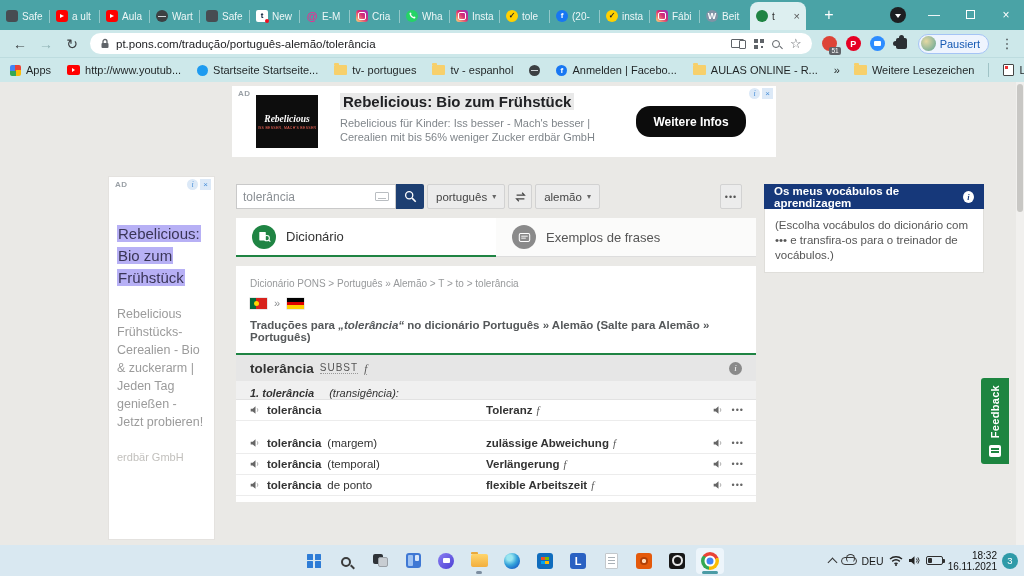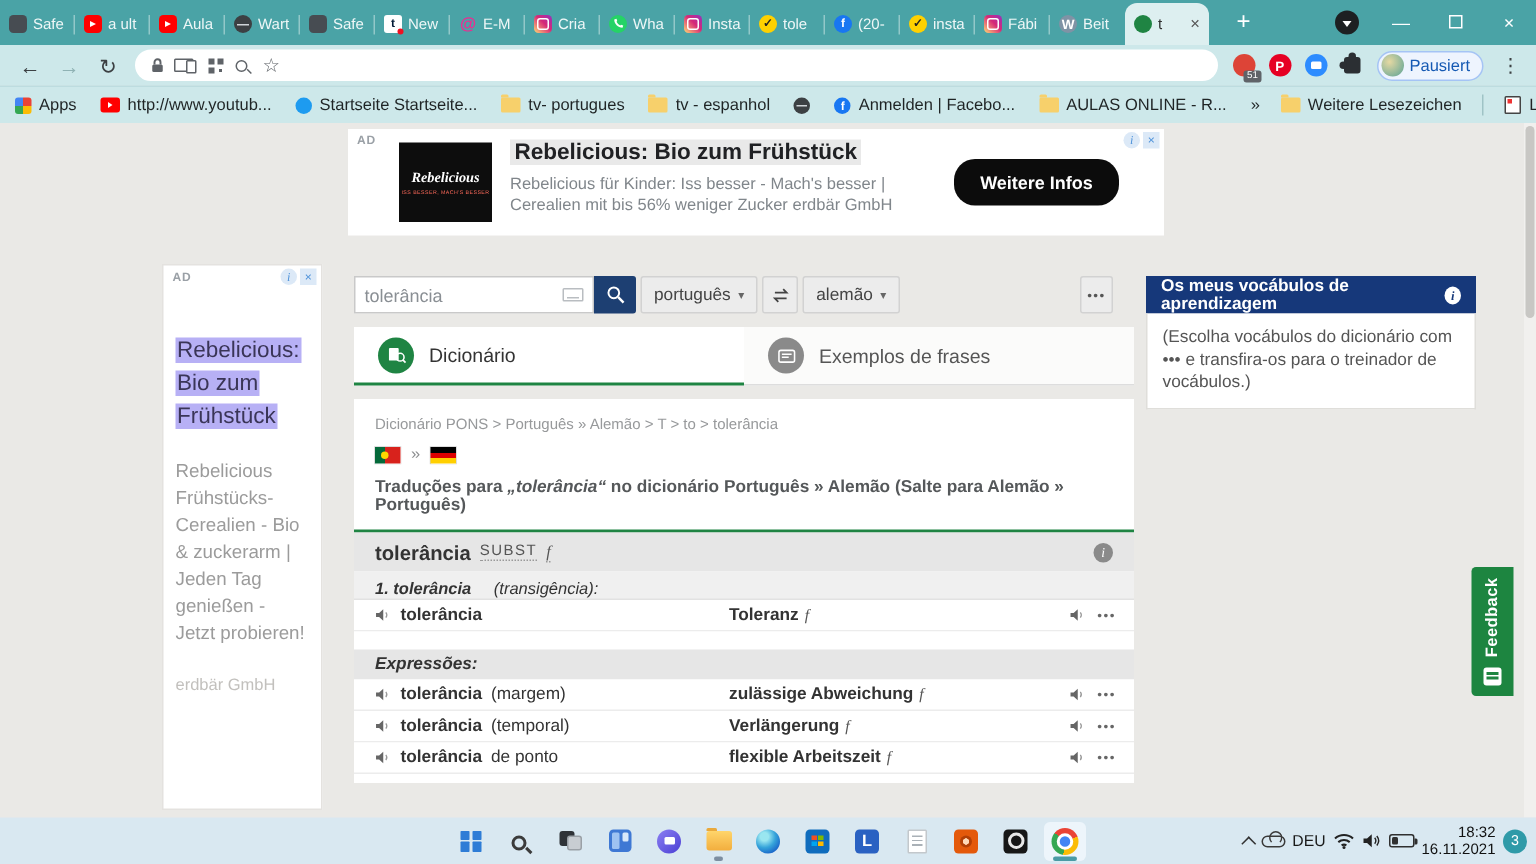--- a/index.html
+++ b/index.html
@@ -87,21 +87,21 @@
 
   
   #page{position:absolute;top:82px;left:0;width:1024px;height:463px;background:#eae9e6}
 
   .adtag{position:absolute;left:6px;top:3px;font-size:8px;font-weight:bold;color:#9aa0a6;letter-spacing:.5px}
   .adctl{position:absolute;right:3px;top:2px;display:flex;gap:2px}
   .adico{width:11px;height:11px;background:#dce9f7;color:#4a90d9;font-size:8px;display:flex;align-items:center;justify-content:center}
   .adico.inf{border-radius:50%;font-family:"Liberation Serif",serif;font-style:italic}
 
   .topad{position:absolute;left:232px;top:4px;width:544px;height:71px;background:#fff}
-  .topad-logo{position:absolute;left:34px;top:9px;width:62px;height:53px;background:#0d0d0d;color:#fff;
+  .topad-logo{position:absolute;left:24px;top:9px;width:62px;height:53px;background:#0d0d0d;color:#fff;
               display:flex;flex-direction:column;align-items:center;justify-content:center;text-align:center;gap:2px}
   .logo1{font-family:"Liberation Serif",serif;font-style:italic;font-weight:bold;font-size:9.5px}
   .logo2{font-size:3.5px;color:#ff6a5a;letter-spacing:.3px}
   .topad-title{position:absolute;left:108px;top:7px;font-size:15px;font-weight:bold;color:#202124;background:#e9e9e9;padding:0 3px}
   .topad-desc{position:absolute;left:108px;top:30px;width:298px;font-size:11px;line-height:14px;color:#80868b}
   .topad-btn{position:absolute;left:404px;top:20px;width:110px;height:31px;background:#0c0c0c;color:#fff;font-size:12px;font-weight:bold;
              display:flex;align-items:center;justify-content:center;border-radius:14px}
 
   .leftad{position:absolute;left:108px;top:94px;width:107px;height:364px;background:#fff;border:1px solid #e4e2df}
   .la-title{margin:46px 8px 0;font-size:15px;line-height:22px;color:#3a3557}
@@ -309,20 +309,21 @@
 
 <div id="toolbar">
   <span class="navi">←</span>
   <span class="navi fwd">→</span>
   <span class="navi">↻</span>
   <div class="urlpill">
     <svg width="10" height="11" viewBox="0 0 10 11">
         <rect x="1.5" y="5" width="7" height="5" rx="1" fill="#5f6368"></rect>
         <path d="M3 5V3.5a2 2 0 014 0V5" stroke="#5f6368" fill="none" stroke-width="1.3"></path>
       </svg>
+    <span class="urltext">pt.pons.com/tradução/português-alemão/tolerância</span>
     <span class="pill-icons">
       <span class="ico-devices"></span>
       <span class="ico-qr"></span>
       <span class="ico-mag"></span>
       <span class="ico-star">☆</span>
     </span>
   </div>
   <div class="ext-row">
     <span class="ext-red">
         <span class="ext-badge">51</span>
@@ -507,21 +508,20 @@
         <span class="rowops">
           <svg width="11" height="10" viewBox="0 0 16 14">
               <path d="M1 5v4h3l4 3.5v-11L4 5H1z" fill="#666"></path>
               <path d="M10.5 4.5a4 4 0 010 5" stroke="#999" fill="none" stroke-width="1.2"></path>
             </svg>
           <span class="rowdots">•••</span>
         </span>
       </div>
 
       <div class="spacer12"></div>
-      <div class="exhdr">Expressões:</div>
 
       <div class="drow">
         <span class="dsrc">
           <svg width="11" height="10" viewBox="0 0 16 14">
               <path d="M1 5v4h3l4 3.5v-11L4 5H1z" fill="#666"></path>
               <path d="M10.5 4.5a4 4 0 010 5" stroke="#999" fill="none" stroke-width="1.2"></path>
             </svg>
           <span class="w">tolerância</span>
           <span>(margem)</span>
         </span>

